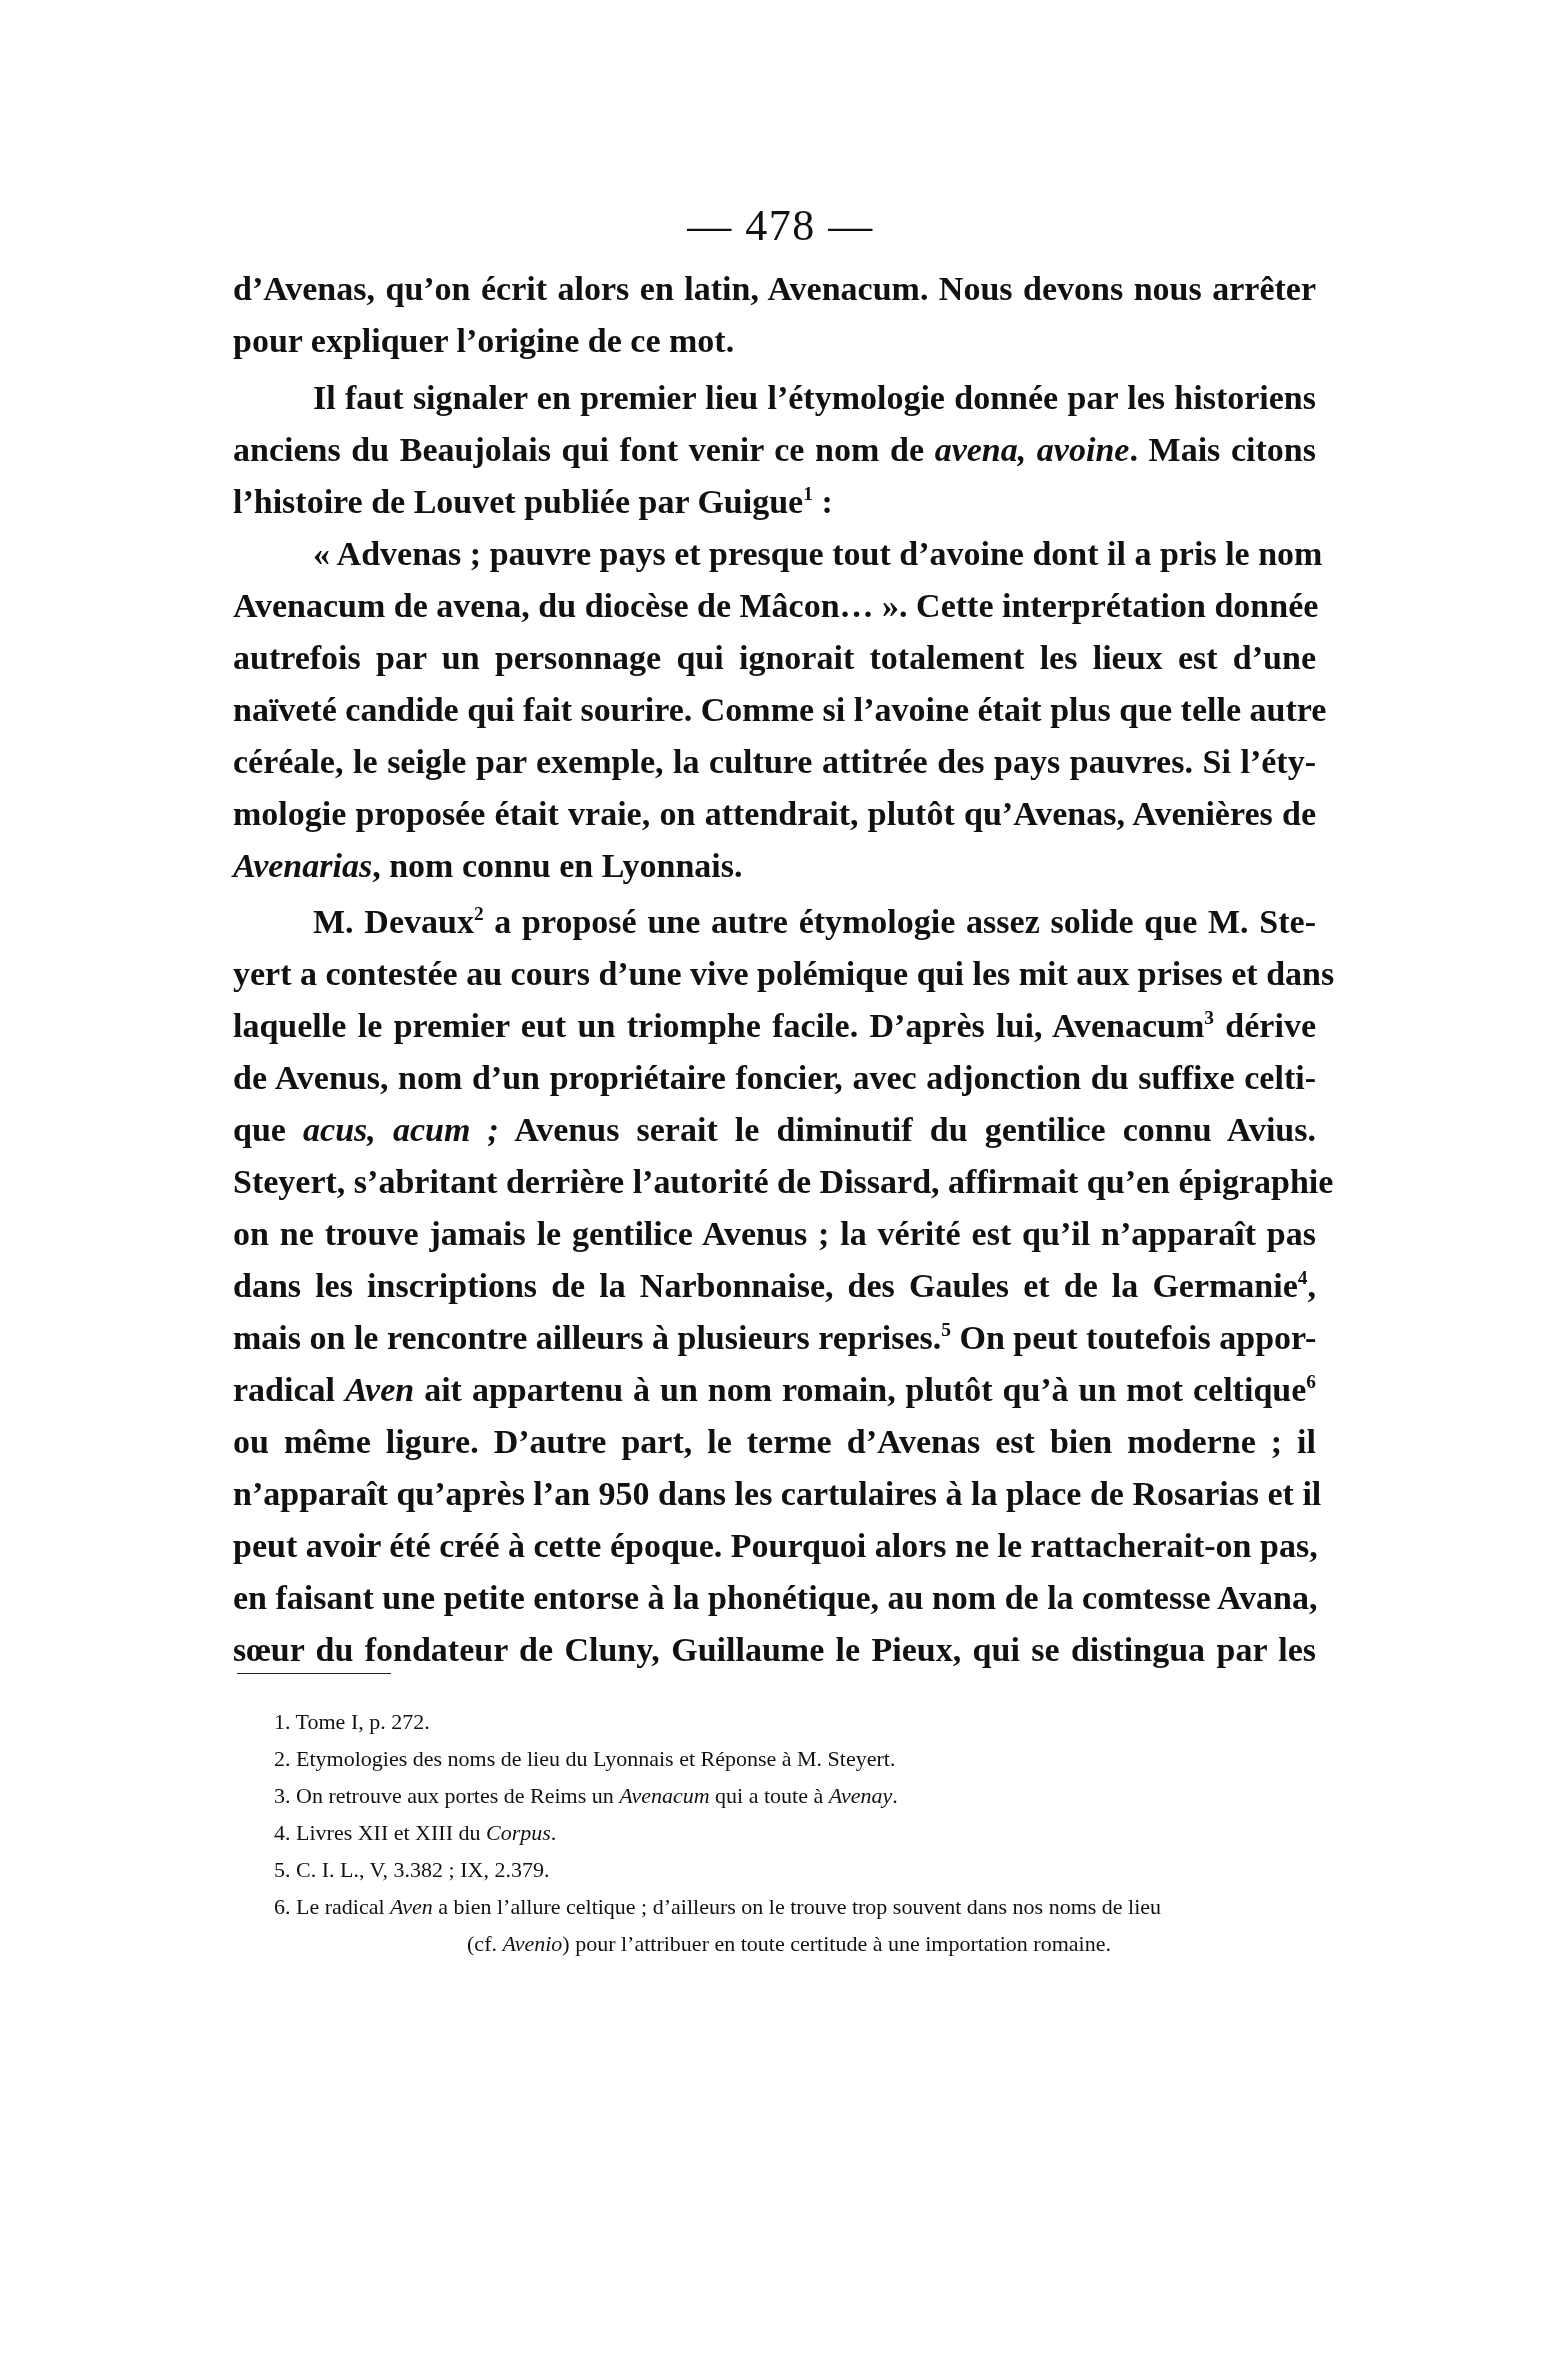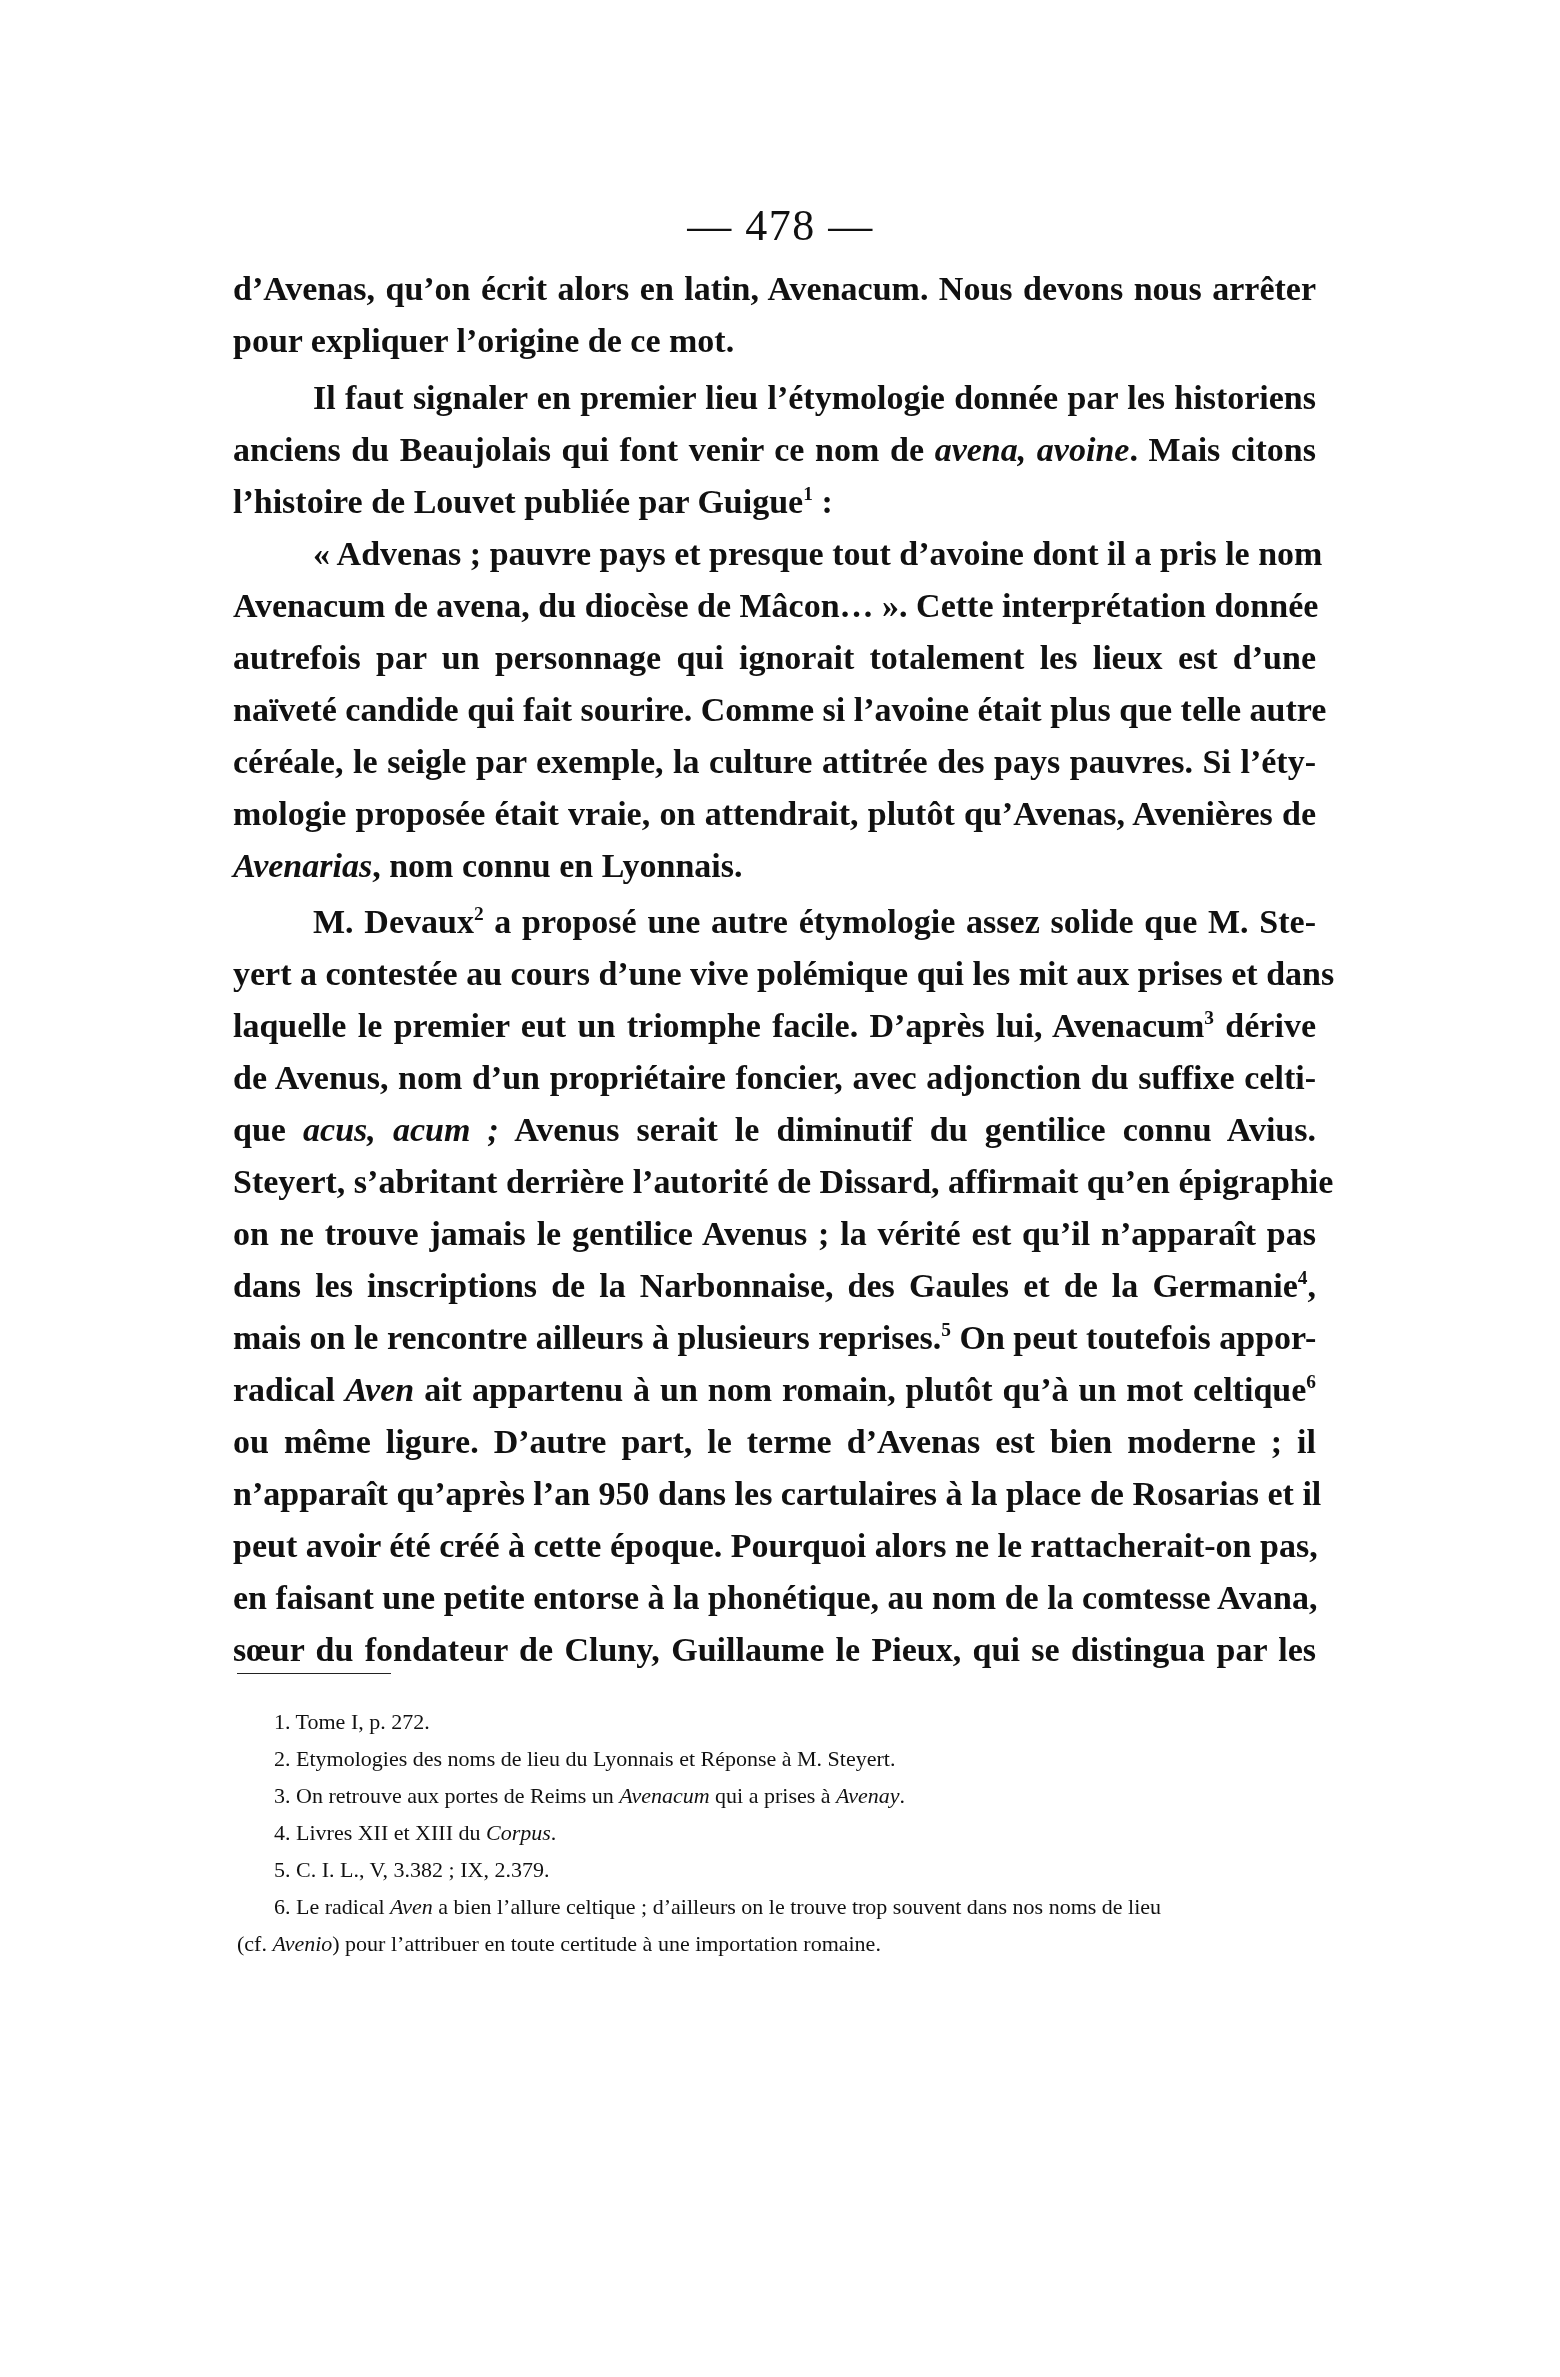--- a/index.html
+++ b/index.html
@@ -14,21 +14,21 @@
   .line.indent { padding-left: 80px; }
   .line.gap { margin-top: 4.5px; }
   .line i { font-style: italic; }
   sup.fn { font-size: 19.4px; vertical-align: 12.7px; line-height: 0; }
   .rule { position: absolute; left: 237px; top: 1673px; width: 154px; height: 0;
           border-top: 1.9px solid #222; }
   .notes { position: absolute; left: 237px; top: 1703px; width: 1104px; }
   .note { display: block; font-size: 22px; height: 37px; line-height: 37px; white-space: nowrap; }
   .note .num { display: inline-block; }
   .note.ind { padding-left: 37px; }
-  .note.cont { padding-left: 0; }
+  .note.cont { padding-left: 0; text-align: center; }
   .note i { font-style: italic; }
 </style>
 </head>
 <body>
 
 <div class="page-number">— 478 —</div>
 
 <div class="body-text">
 
   <span class="line"><span>d’Avenas, qu’on écrit alors en latin, Avenacum. Nous devons nous arrêter</span></span>
@@ -58,19 +58,19 @@
   <span class="line"><span>peut avoir été créé à cette époque. Pourquoi alors ne le rattacherait-on pas,</span></span>
   <span class="line"><span>en faisant une petite entorse à la phonétique, au nom de la comtesse Avana,</span></span>
   <span class="line"><span>sœur du fondateur de Cluny, Guillaume le Pieux, qui se distingua par les</span></span>
 </div>
 
 <div class="rule"></div>
 
 <div class="notes">
   <span class="note ind"><span class="num">1.</span><span> Tome I, p. 272.</span></span>
   <span class="note ind"><span class="num">2.</span><span> Etymologies des noms de lieu du Lyonnais et Réponse à M. Steyert.</span></span>
-  <span class="note ind"><span class="num">3.</span><span> On retrouve aux portes de Reims un </span><i>Avenacum</i><span> qui a prises à </span><i>Avenay</i><span>.</span></span>
+  <span class="note ind"><span class="num">3.</span><span> On retrouve aux portes de Reims un </span><i>Avenacum</i><span> qui a toute à </span><i>Avenay</i><span>.</span></span>
   <span class="note ind"><span class="num">4.</span><span> Livres XII et XIII du </span><i>Corpus</i><span>.</span></span>
   <span class="note ind"><span class="num">5.</span><span> C. I. L., V, 3.382 ; IX, 2.379.</span></span>
   <span class="note ind"><span class="num">6.</span><span> Le radical </span><i>Aven</i><span> a bien l’allure celtique ; d’ailleurs on le trouve trop souvent dans nos noms de lieu</span></span>
   <span class="note cont"><span>(cf. </span><i>Avenio</i><span>) pour l’attribuer en toute certitude à une importation romaine.</span></span>
 </div>
 
 
 </body></html>

